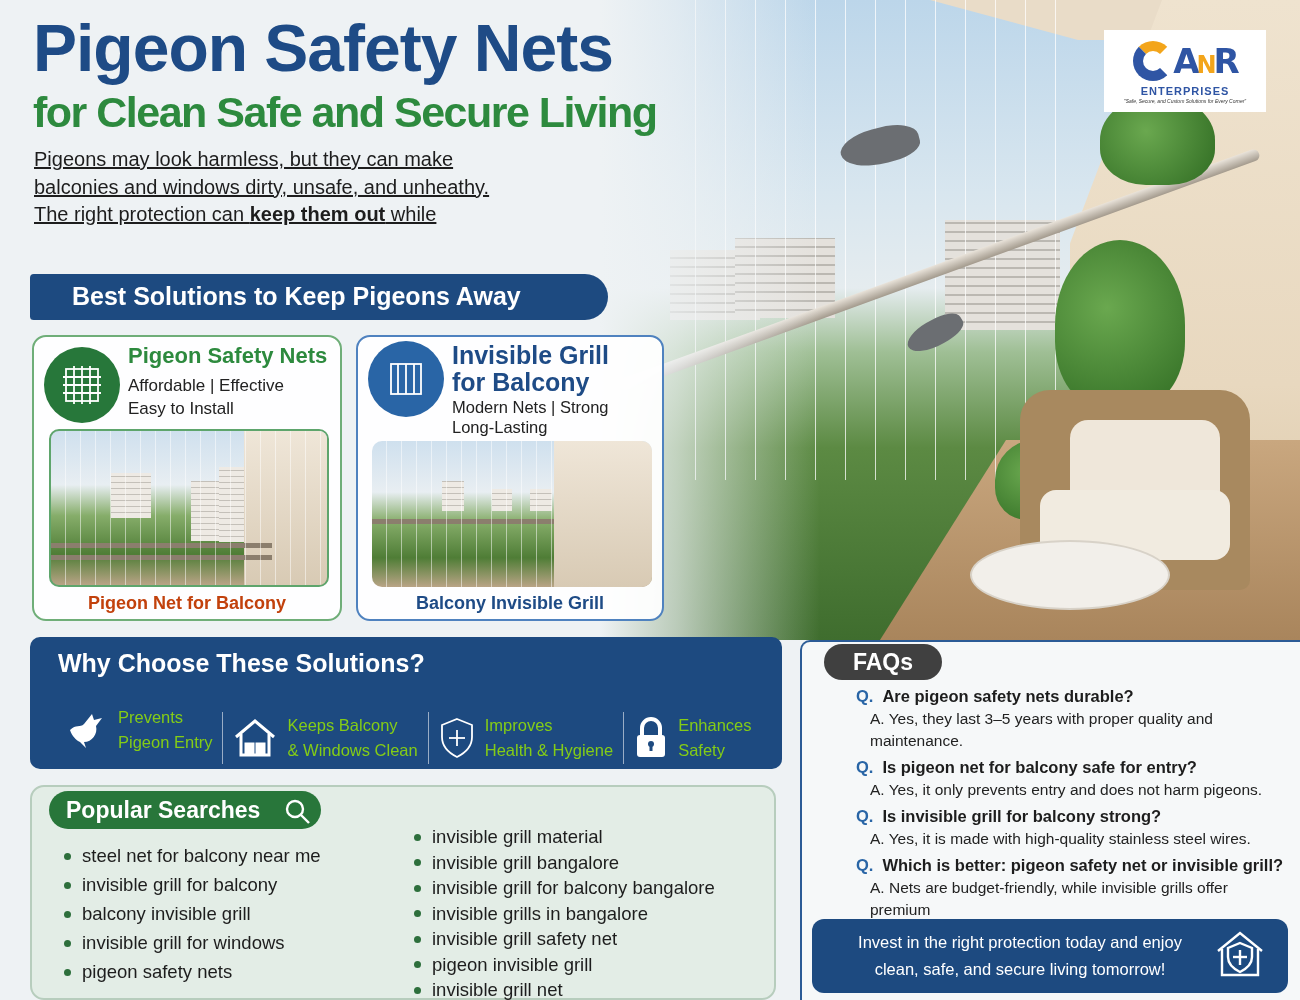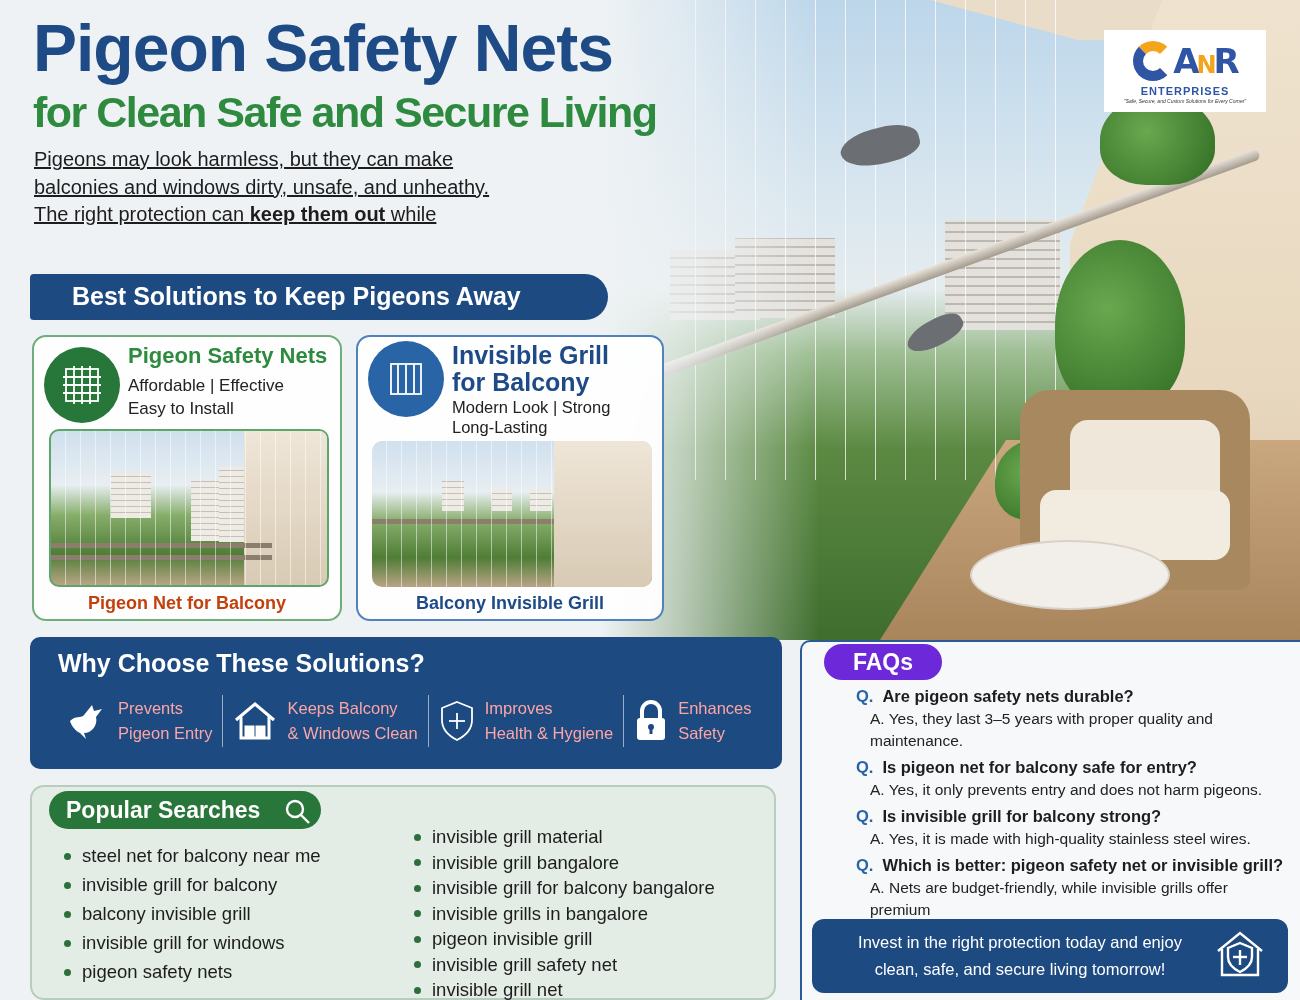--- a/index.html
+++ b/index.html
@@ -128,22 +128,22 @@
   .blue .card-caption { top: 256px; color: #1e4b86; }
 
   
   .why {
     position: absolute; left: 30px; top: 637px; width: 752px; height: 132px;
     background: #1d4a80; border-radius: 10px; color: #fff;
   }
   .why-title { position: absolute; left: 28px; top: 12px; font-size: 25px; font-weight: bold; }
   .why-items { position: absolute; left: 26px; top: 58px; display: flex; align-items: center; }
   .why-item { display: flex; align-items: center; gap: 10px; padding: 0 10px; height: 52px; }
-  .why-item + .why-item { border-left: 1.5px solid rgba(255,255,255,0.55); }
-  .why-item .lbl { font-size: 16.5px; line-height: 25px; color: #fca5a5; }
+  .why-item + .why-item { border-left: 1.5px solid rgba(255,255,255,0.55); margin-top: 17px; }
+  .why-item .lbl { font-size: 16.5px; line-height: 25px; color: #84cc16; }
   .why-item svg { flex: none; }
 
   
   .popular {
     position: absolute; left: 30px; top: 785px; width: 746px; height: 215px;
     background: #e3ede6; border: 2px solid #b7cdbd; border-radius: 14px;
   }
   .pop-pill {
     position: absolute; left: 17px; top: 4px; width: 272px; height: 38px;
     background: #28763a; border-radius: 20px; color: #fff;
@@ -158,21 +158,21 @@
   .pop-col.right { left: 380px; top: 37px; }
   .pop-col.right li { height: 25.5px; line-height: 25.5px; }
 
   
   .faq {
     position: absolute; left: 800px; top: 640px; width: 500px; height: 360px;
     background: #f6f8f9; border-radius: 10px 0 0 0; border-left: 2px solid #2b5b96; border-top: 2px solid #2b5b96;
   }
   .faq-pill {
     position: absolute; left: 22px; top: 2px; width: 118px; height: 36px;
-    background: #6d28d9; border-radius: 20px; color: #fff; text-align: center;
+    background: #404040; border-radius: 20px; color: #fff; text-align: center;
     font-size: 23px; font-weight: bold; line-height: 36px;
   }
   .faq-list { position: absolute; left: 14px; top: 42px; width: 476px; }
   .faq-item { margin-bottom: 3px; margin-left: 40px; }
   .faq-q { font-size: 16.5px; font-weight: bold; color: #1d1d1d; line-height: 24px; }
   .faq-q .qm { color: #2965a6; margin-right: 9px; }
   .faq-a { font-size: 15.5px; color: #222; line-height: 22px; padding-left: 14px; }
   .faq-a .cont { display: block; padding-left: 18px; font-weight: bold; }
   .cta {
     position: absolute; left: 10px; top: 277px; width: 476px; height: 74px;
@@ -274,21 +274,21 @@
       <line x1="12" y1="5" x2="12" y2="35"></line>
         <line x1="20" y1="5" x2="20" y2="35"></line>
         <line x1="28" y1="5" x2="28" y2="35"></line>
     </svg>
   </div>
   <div class="card-title">
     <div>Invisible Grill</div>
     <div>for Balcony</div>
   </div>
   <div class="card-sub">
-    <div>Modern Look | Strong</div>
+    <div>Modern Nets | Strong</div>
     <div>Long-Lasting</div>
   </div>
   <div class="card-photo">
     <div class="ph-bldg" style="left:70px;top:40px;width:22px;height:30px;"></div>
     <div class="ph-bldg" style="left:120px;top:48px;width:20px;height:22px;"></div>
     <div class="ph-bldg" style="left:158px;top:48px;width:22px;height:22px;"></div>
     <div class="ph-wall" style="width:35%;"></div>
     <div class="ph-rail" style="top:78px;width:65%;"></div>
     <div class="ph-wires" style="right:35%;"></div>
   </div>
@@ -358,22 +358,22 @@
     <li>invisible grill for balcony</li>
     <li>balcony invisible grill</li>
     <li>invisible grill for windows</li>
     <li>pigeon safety nets</li>
   </ul>
   <ul class="pop-col right">
     <li>invisible grill material</li>
     <li>invisible grill bangalore</li>
     <li>invisible grill for balcony bangalore</li>
     <li>invisible grills in bangalore</li>
+    <li>invisible grill safety net</li>
     <li>pigeon invisible grill</li>
-    <li>invisible grill safety net</li>
     <li>invisible grill net</li>
   </ul>
 </div>
 
 <div class="faq">
   <div class="faq-pill">FAQs</div>
   <div class="faq-list">
     <div class="faq-item">
       <div class="faq-q"><span class="qm">Q.</span><span>Are pigeon safety nets durable?</span></div>
       <div class="faq-a"><span>A.</span> <span>Yes, they last 3–5 years with proper quality and maintenance.</span></div>

